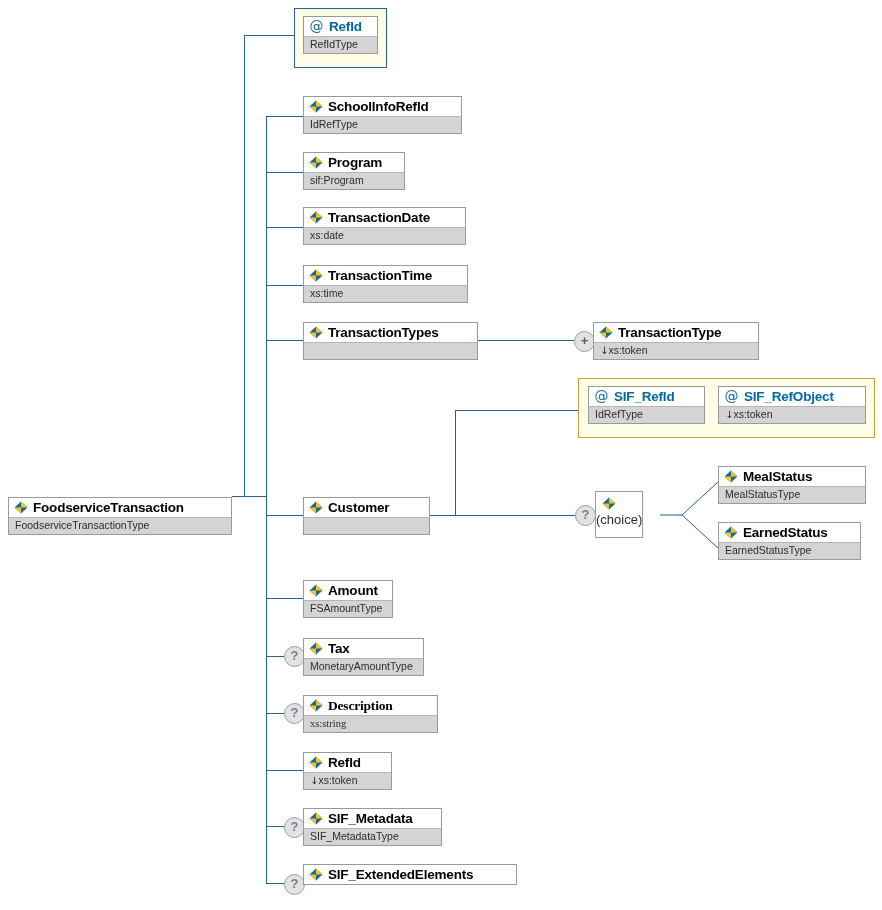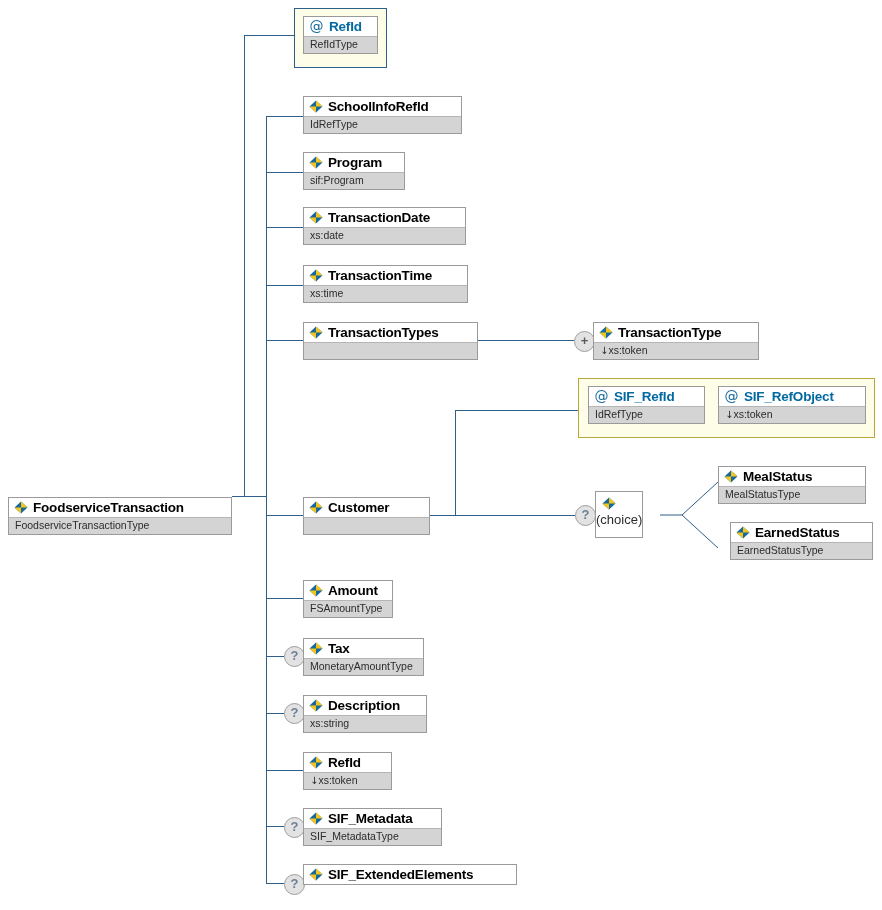--- a/index.html
+++ b/index.html
@@ -252,21 +252,21 @@
       <svg class="ico" viewBox="0 0 14 13">
         <polygon points="7,0.5 13.5,6.5 7,12.5 0.5,6.5" fill="#16699e"></polygon>
         <polygon points="7,0.5 13.5,6.5 7,6.5" fill="#f5c518"></polygon>
         <polygon points="0.5,6.5 7,6.5 7,12.5" fill="#f5c518"></polygon>
       </svg>
       <span class="nm">MealStatus</span>
     </div>
     <div class="typ">MealStatusType</div>
   </div>
 
-  <div class="node" style="left:718px;top:522px;width:143px;margin-left:12px;">
+  <div class="node" style="left:718px;top:522px;width:143px;">
     <div class="hdr">
       <svg class="ico" viewBox="0 0 14 13">
         <polygon points="7,0.5 13.5,6.5 7,12.5 0.5,6.5" fill="#16699e"></polygon>
         <polygon points="7,0.5 13.5,6.5 7,6.5" fill="#f5c518"></polygon>
         <polygon points="0.5,6.5 7,6.5 7,12.5" fill="#f5c518"></polygon>
       </svg>
       <span class="nm">EarnedStatus</span>
     </div>
     <div class="typ">EarnedStatusType</div>
   </div>
@@ -290,21 +290,21 @@
         <polygon points="7,0.5 13.5,6.5 7,12.5 0.5,6.5" fill="#16699e"></polygon>
         <polygon points="7,0.5 13.5,6.5 7,6.5" fill="#f5c518"></polygon>
         <polygon points="0.5,6.5 7,6.5 7,12.5" fill="#f5c518"></polygon>
       </svg>
       <span class="nm">Tax</span>
     </div>
     <div class="typ">MonetaryAmountType</div>
   </div>
 
   <div class="mark" style="left:284px;top:703px;">?</div>
-  <div class="node" style="left:303px;top:695px;width:124px;">
+  <div class="node" style="left:303px;top:695px;width:135px;font-family:Liberation Serif, serif;">
     <div class="hdr">
       <svg class="ico" viewBox="0 0 14 13">
         <polygon points="7,0.5 13.5,6.5 7,12.5 0.5,6.5" fill="#16699e"></polygon>
         <polygon points="7,0.5 13.5,6.5 7,6.5" fill="#f5c518"></polygon>
         <polygon points="0.5,6.5 7,6.5 7,12.5" fill="#f5c518"></polygon>
       </svg>
       <span class="nm">Description</span>
     </div>
     <div class="typ">xs:string</div>
   </div>

